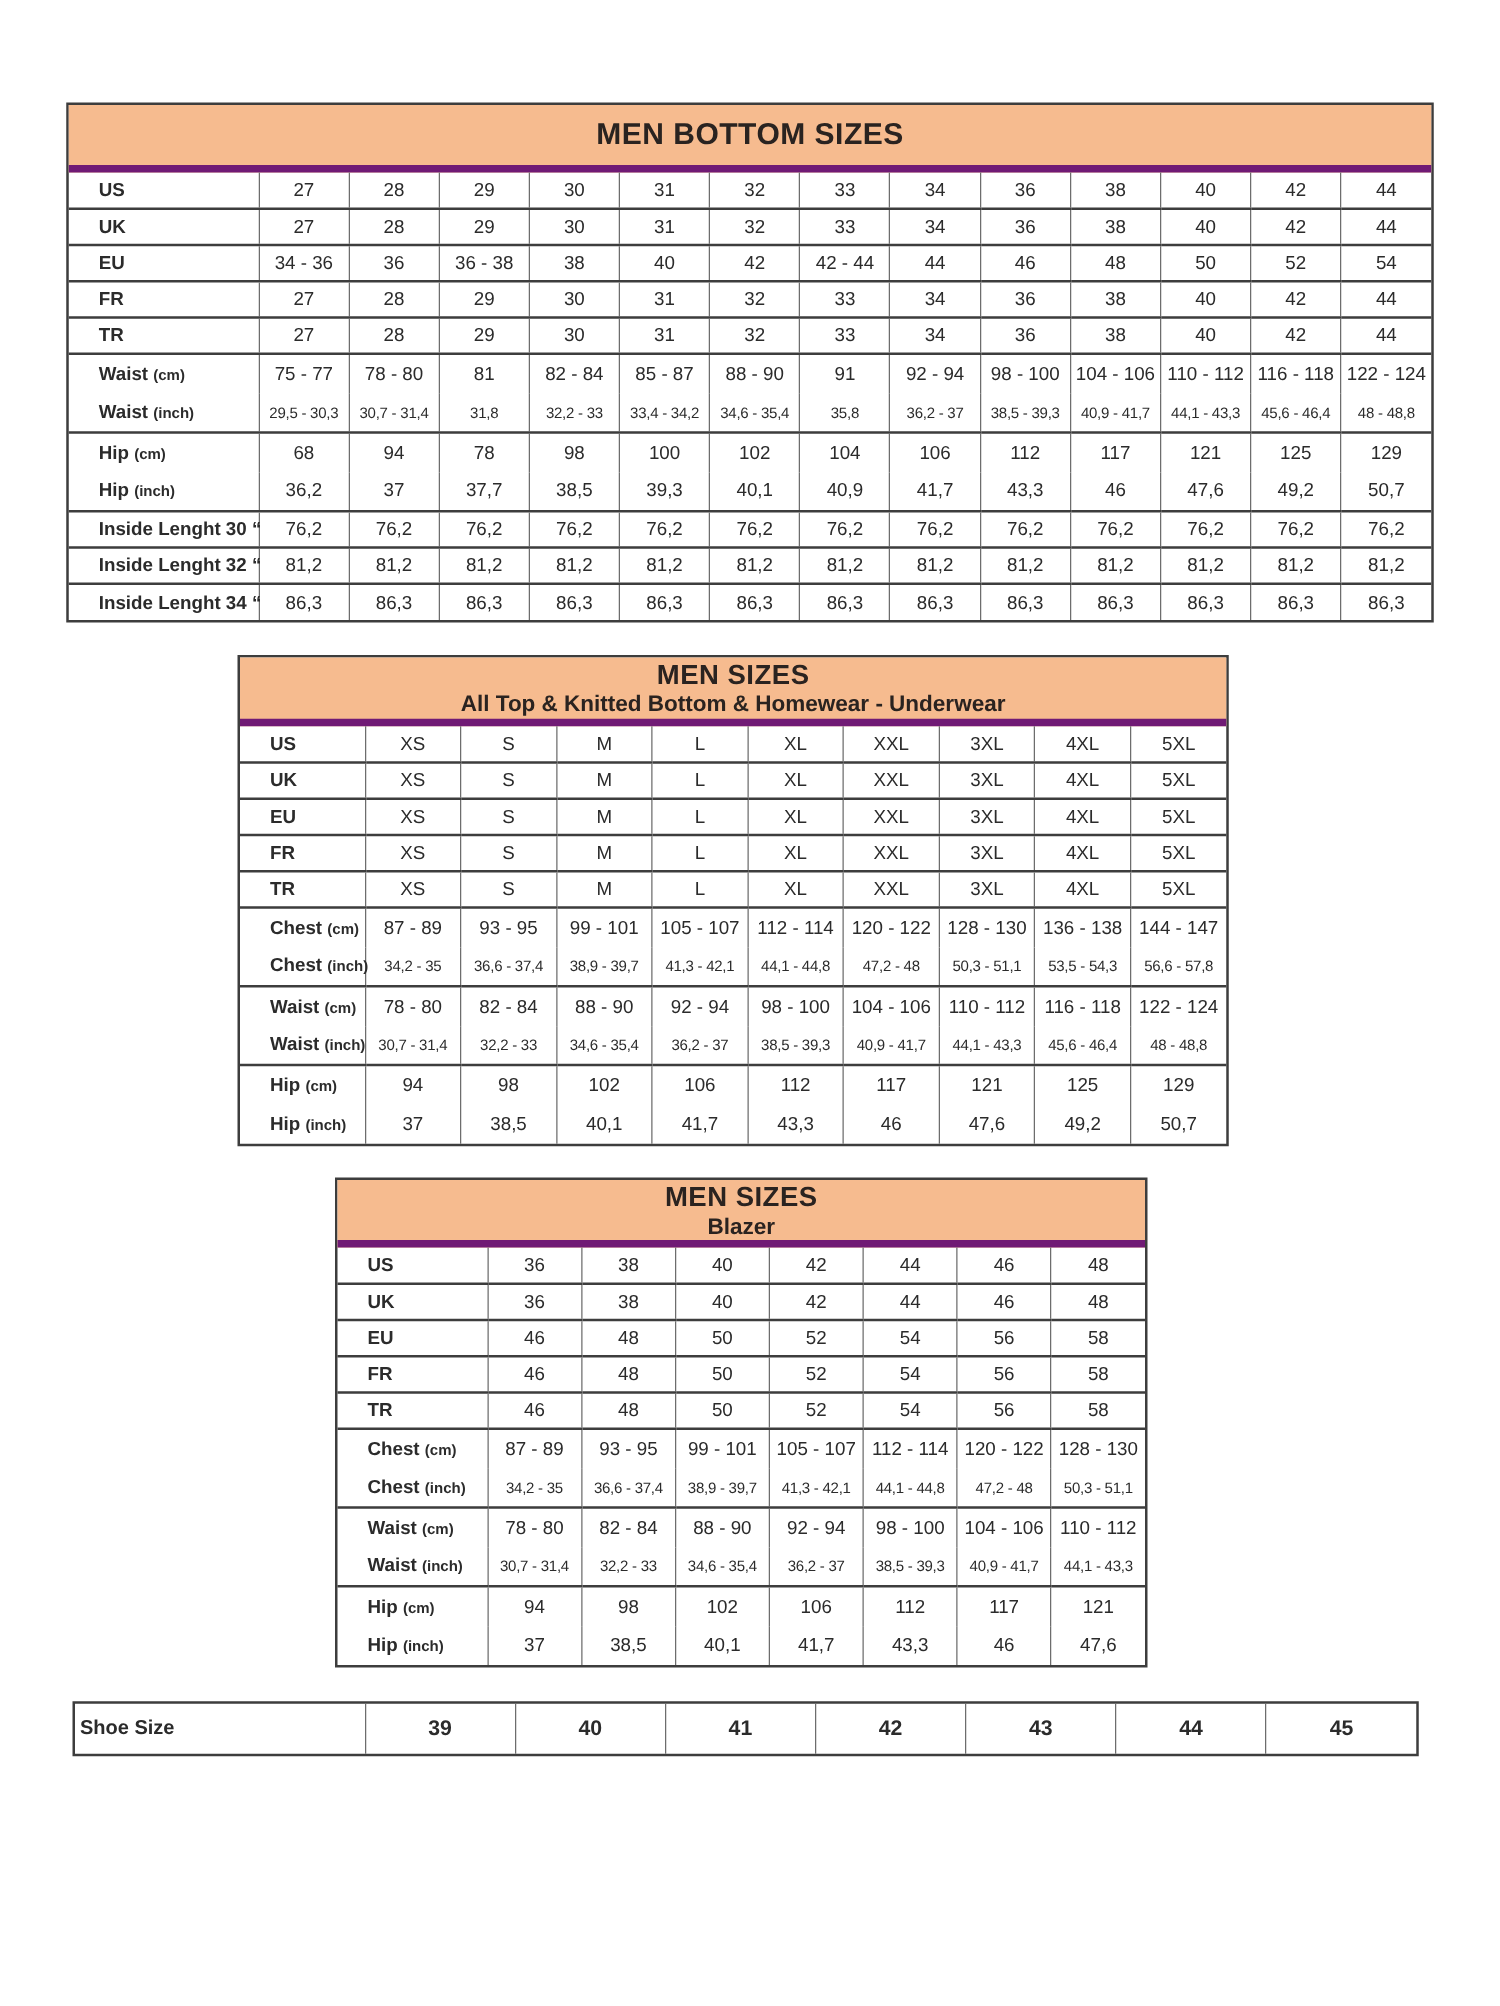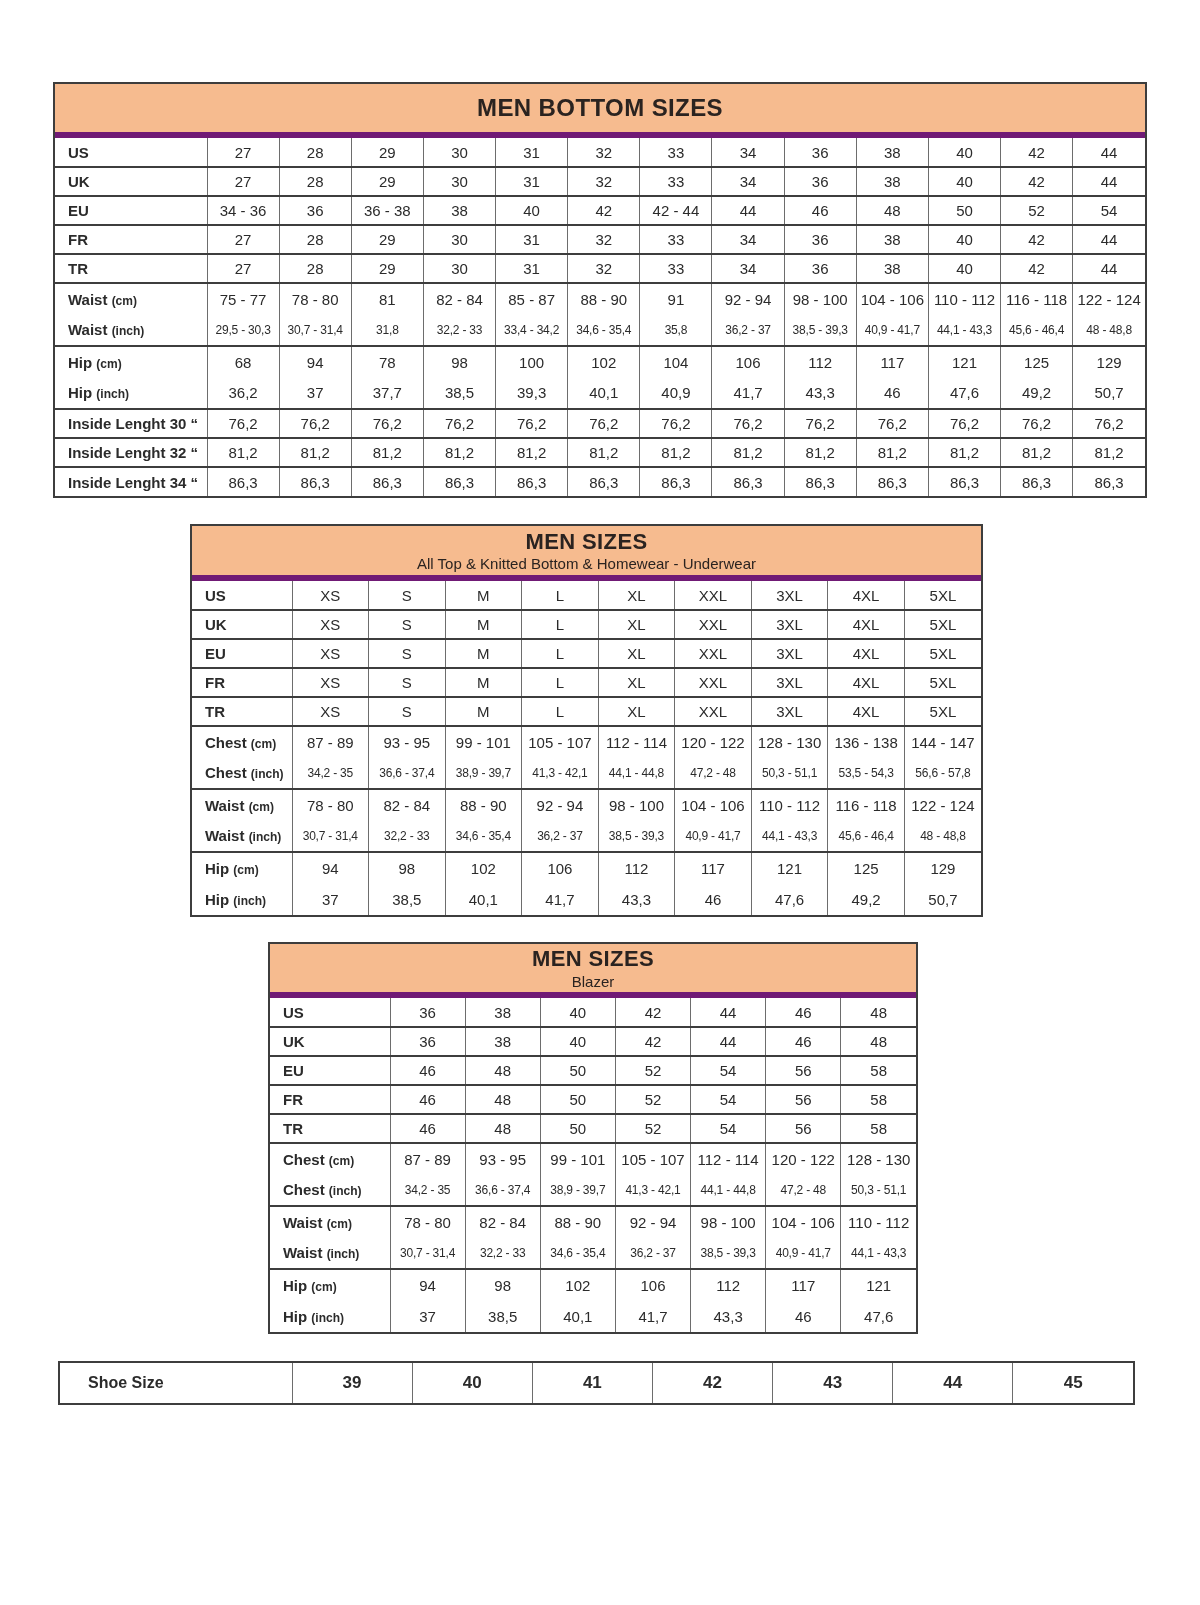--- a/index.html
+++ b/index.html
@@ -4,37 +4,37 @@
 <style>
   html,body{margin:0;padding:0;background:#ffffff;}
   .canvas{position:relative;width:1200px;height:1605px;background:#ffffff;
           font-family:"Liberation Sans","DejaVu Sans",sans-serif;color:#2b2b2b;overflow:hidden;}
   .size-table{position:absolute;border:2px solid #3d3d3d;background:#ffffff;box-sizing:border-box;}
   .band{background:#f6bb8f;border-bottom:6px solid #701a75;display:flex;flex-direction:column;
         align-items:center;justify-content:center;line-height:1.15;}
   .band .title{font-weight:bold;color:#2a2320;letter-spacing:.4px;}
   .t1 .band .title,.t4 .band .title{font-size:24px;}
   .t2 .band .title,.t3 .band .title{font-size:22px;}
-  .band .subtitle{font-weight:normal;font-size:15px;color:#2a2320;margin-top:1px;}
+  .band .subtitle{font-weight:bold;font-size:18px;color:#2a2320;margin-top:1px;}
   table{border-collapse:collapse;width:100%;table-layout:fixed;}
   td{text-align:center;font-size:15px;padding:0 2px;box-sizing:border-box;color:#2b2b2b;}
   td+td{border-left:1px solid #6d6d6d;}
   tr{height:29px;}
   tr.paired{height:31.5px;}
   tr.group-start td{border-top:2px solid #3d3d3d;}
-  td.label{text-align:left;padding-left:13px;font-weight:bold;white-space:nowrap;}
+  td.label{text-align:left;padding-left:24px;font-weight:bold;white-space:nowrap;}
   .unit{font-size:12px;font-weight:bold;}
   tr.small td:not(.label){font-size:12px;padding:0 1px;letter-spacing:-0.2px;}
   tr.bold td:not(.label){font-weight:bold;font-size:17px;}
   .t1{left:53px;top:82px;width:1094px;}  .t1 .band{height:48px;}  .t1 col.label-col{width:152px;}
   .t2{left:190px;top:524px;width:793px;} .t2 .band{height:49px;}  .t2 col.label-col{width:100px;}
   .t3{left:268px;top:942px;width:650px;} .t3 .band{height:48px;}  .t3 col.label-col{width:120px;}
   .t4{left:58px;top:1361px;width:1077px;}.t4 .band{height:57px;}  .t4 col.label-col{width:232px;}
   .t4 tr{height:63px;} .t4 tr:last-child{height:40px;}
-  .t4 td{font-size:16px;} .t4 td.label{padding-left:28px;}
+  .t4 td{font-size:16px;} .t4 td.label{padding-left:4px;}
 </style>
 </head>
 <body>
 
 <div class="canvas">
   <section class="size-table t1">
       <div class="band">
         <div class="title">MEN BOTTOM SIZES</div>
       </div>
       <table>

